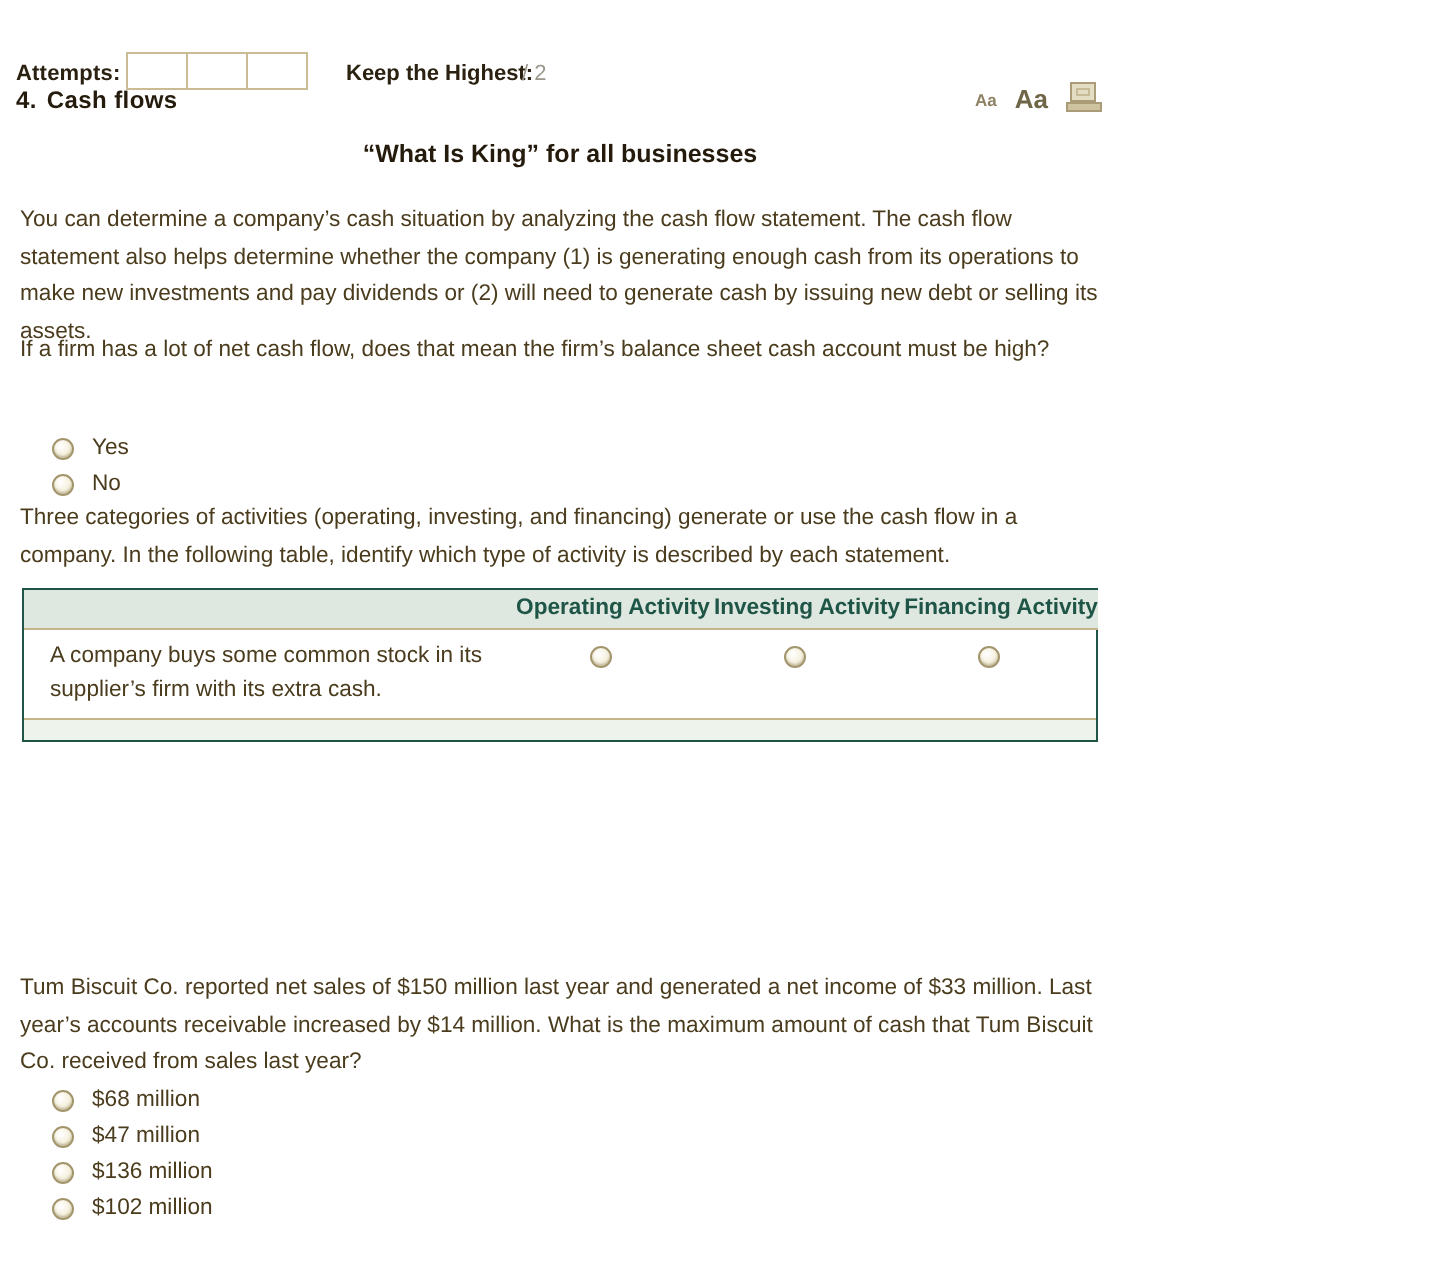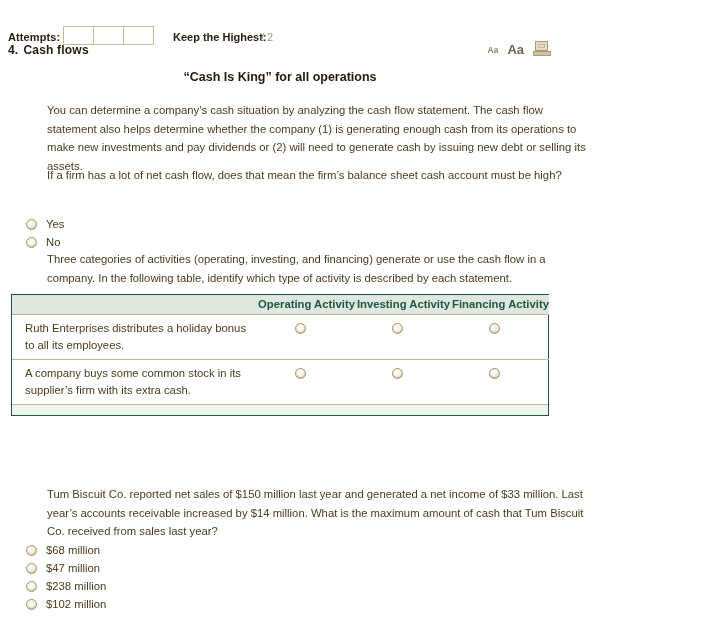--- a/index.html
+++ b/index.html
@@ -139,21 +139,20 @@
     color: #241b0c;
   }
   .para {
     position: absolute;
     left: 10px;
     width: 540px;
     font-size: 11.3px;
     line-height: 18.5px;
     color: #4a3c1d;
     text-align: left;
-    margin-left: 37px;
   }
   .para-intro { top: 101px; }
   .q1 { top: 166px; width: 540px; }
   .para-three { top: 250px; }
 
   
   .radio-list {
     position: absolute;
     left: 26px;
   }
@@ -263,21 +262,21 @@
   <div class="icon-aa-small">Aa</div>
   <div class="icon-aa-large">Aa</div>
   <div class="icon-monitor">
     <span class="screen"></span>
     <span class="base"></span>
   </div>
 </div>
 
 <div class="content">
 
-  <div class="title">“Cash Is King” for all operations</div>
+  <div class="title">“What Is King” for all businesses</div>
 
   <div class="para para-intro">You can determine a company’s cash situation by analyzing the cash flow statement. The cash flow statement also helps determine whether the company (1) is generating enough cash from its operations to make new investments and pay dividends or (2) will need to generate cash by issuing new debt or selling its assets.</div>
 
   <div class="para q1">If a firm has a lot of net cash flow, does that mean the firm’s balance sheet cash account must be high?</div>
 
   <div class="radio-list yesno">
     <div class="radio-row">
       <span class="radio"></span>
       <span class="lbl">Yes</span>
     </div>
@@ -294,26 +293,20 @@
       <thead>
         <tr>
           <th class="stmt"></th>
           <th class="col">Operating Activity</th>
           <th class="col">Investing Activity</th>
           <th class="col">Financing Activity</th>
         </tr>
       </thead>
       <tbody>
         <tr>
-          <td class="stmt">Ruth Enterprises distributes a holiday bonus to all its employees.</td>
-          <td class="opt"><span class="radio"></span></td>
-          <td class="opt"><span class="radio"></span></td>
-          <td class="opt"><span class="radio"></span></td>
-        </tr>
-        <tr>
           <td class="stmt">A company buys some common stock in its supplier’s firm with its extra cash.</td>
           <td class="opt"><span class="radio"></span></td>
           <td class="opt"><span class="radio"></span></td>
           <td class="opt"><span class="radio"></span></td>
         </tr>
       </tbody>
     </table>
     <div class="tbl-foot"></div>
   </div>
 
@@ -323,21 +316,21 @@
     <div class="radio-row">
       <span class="radio"></span>
       <span class="lbl">$68 million</span>
     </div>
     <div class="radio-row">
       <span class="radio"></span>
       <span class="lbl">$47 million</span>
     </div>
     <div class="radio-row">
       <span class="radio"></span>
-      <span class="lbl">$238 million</span>
+      <span class="lbl">$136 million</span>
     </div>
     <div class="radio-row">
       <span class="radio"></span>
       <span class="lbl">$102 million</span>
     </div>
   </div>
 
 </div>
 
 </body></html>

